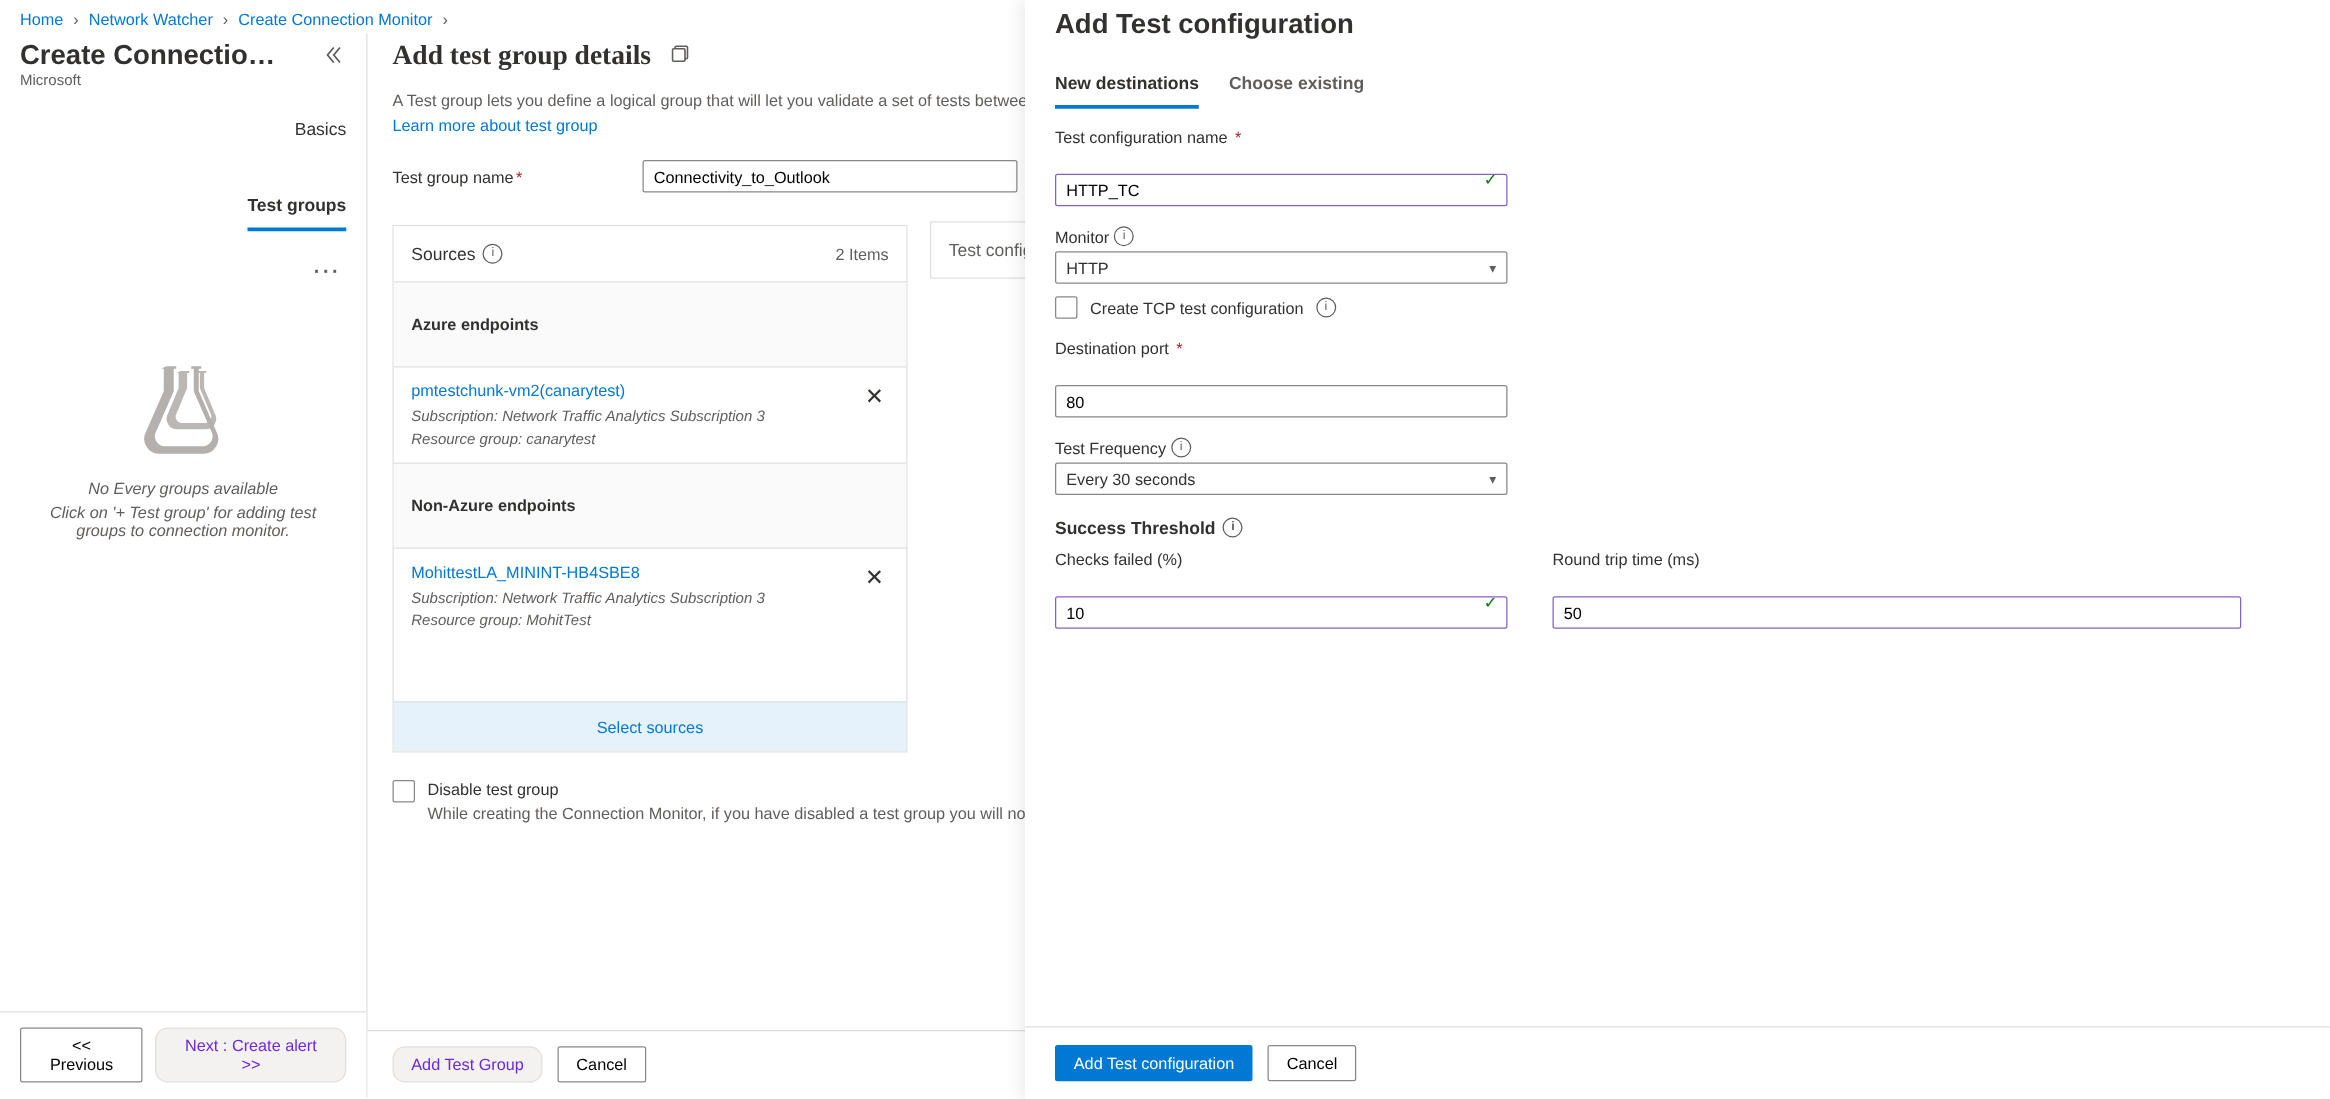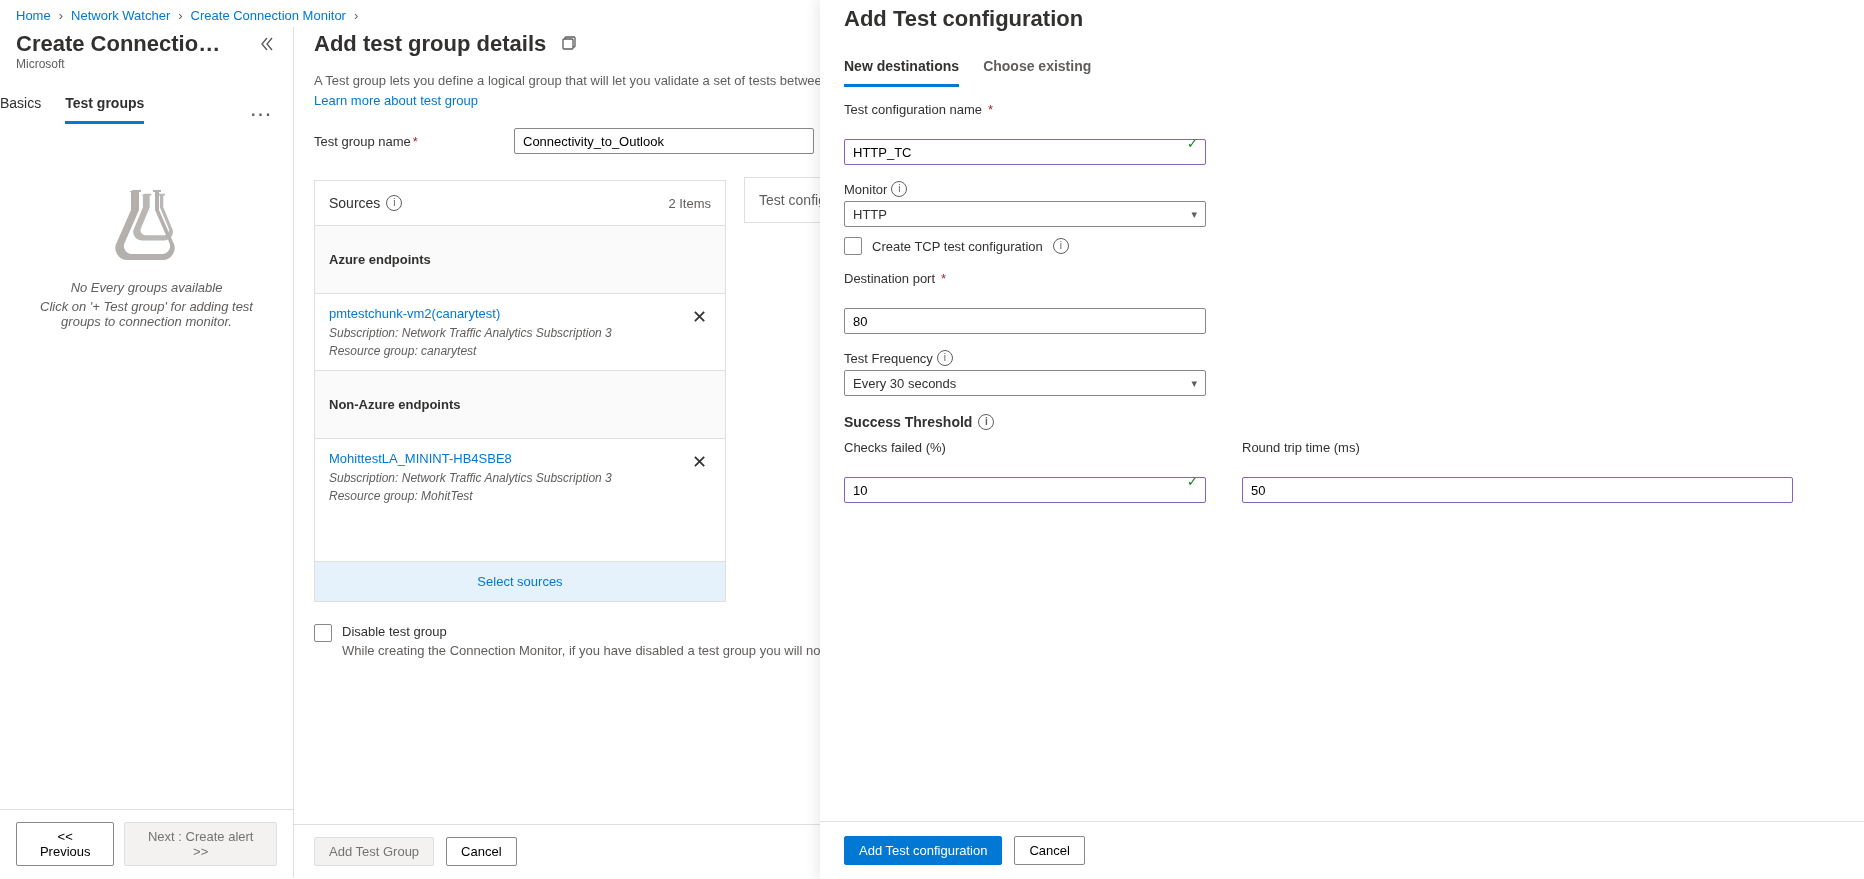--- a/index.html
+++ b/index.html
@@ -21,36 +21,36 @@
   .breadcrumb { display:flex; align-items:center; gap:8px; padding:8px 16px 4px 16px; font-size:13px;}
   .breadcrumb .sep { color:#605e5c; }
   .page-area { display:flex; height:calc(100% - 28px); }
   
   .left-panel { width:293px; border-right:1px solid var(--border-light); display:flex; flex-direction:column; position:relative; }
   .left-header { padding:4px 16px 8px 16px; }
   .left-title-row { display:flex; align-items:center; justify-content:space-between; }
   .left-title { font-size:22px; font-weight:600; white-space:nowrap; overflow:hidden; text-overflow:ellipsis; max-width:210px;}
   .left-subtitle { font-size:12px; color:var(--text-muted); }
   .collapse-btn { width:20px; height:20px; display:flex; align-items:center; justify-content:center; color:#605e5c; cursor:pointer; }
-  .tabs { display:flex; gap:24px; padding:8px 16px 0 0; align-items:flex-end; }
+  .tabs { display:flex; gap:24px; padding:8px 16px 0 0; align-items:flex-end;flex-direction:column; }
   .tabs .tab { font-size:14px; padding:8px 0 10px 0; cursor:pointer; color:var(--text); border-bottom:3px solid transparent; }
   .tabs .tab.active { font-weight:600; border-bottom-color: var(--accent); }
   .tabs .dots { margin-left:auto; padding-right:4px; cursor:pointer; color:#605e5c; letter-spacing:2px; font-weight:bold; }
   .empty-state { flex:1; display:flex; flex-direction:column; align-items:center; padding:60px 24px 0 24px; color:#605e5c; text-align:center; }
   .flask-svg { color:#b3b0ad; margin-bottom:16px;}
   .empty-state .line1 { font-style:italic; font-size:13px; margin-bottom:4px;}
   .empty-state .line2 { font-style:italic; font-size:13px;}
   .left-footer { position:absolute; bottom:0; left:0; right:0; padding:12px 16px; display:flex; gap:10px; border-top:1px solid var(--border-light); background:var(--bg);}
   .btn { border:1px solid var(--border); background:var(--bg); padding:6px 14px; font-size:13px; cursor:pointer; border-radius:2px;}
-  .btn.disabled { color:#737373; border-color:#e1dfdd; background:#f3f2f1; cursor:default;}
+  .btn.disabled { color:#6d28d9; border-color:#e1dfdd; background:#f3f2f1; cursor:default;border-radius:10px;}
   
   .middle-panel { flex:1; position:relative; display:flex; flex-direction:column; overflow:hidden;}
   .middle-header { padding:4px 20px 0 20px;}
   .middle-title-row { display:flex; align-items:center; gap:16px;}
-  .middle-title { font-size:22px; font-weight:600; }
+  .middle-title { font-size:22px; font-weight:600;font-family:Liberation Serif, serif; }
   .middle-desc { font-size:13px; color:var(--text-muted); margin-top:14px; line-height:1.5;}
   .form-row { display:flex; align-items:center; margin-top:18px; }
   .form-label { width:200px; font-size:13px; color:var(--text); }
   .req { color:#a4262c; margin-left:2px;}
   .text-input { border:1px solid var(--border); padding:4px 8px; font-size:13px; height:26px; box-sizing:border-box; width:300px; border-radius:2px;}
   .sources-box { margin:26px 20px 0 20px; border:1px solid var(--border-light); width:410px; display:flex; flex-direction:column; height:420px;}
   .sources-head { display:flex; justify-content:space-between; align-items:center; padding:14px 14px; font-size:14px; background:var(--bg);}
   .sources-head .left { display:flex; align-items:center; gap:6px;}
   .section-h { font-weight:600; font-size:13px; padding:26px 14px; border-top:1px solid var(--border-light); background:#fafafa;}
   .endpoint-item { display:flex; justify-content:space-between; align-items:flex-start; padding:10px 14px 12px 14px; border-top:1px solid var(--border-light);}

